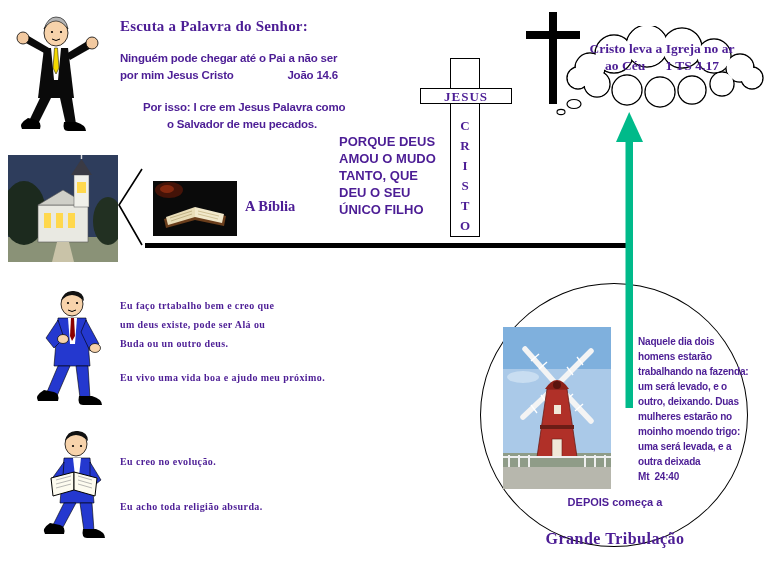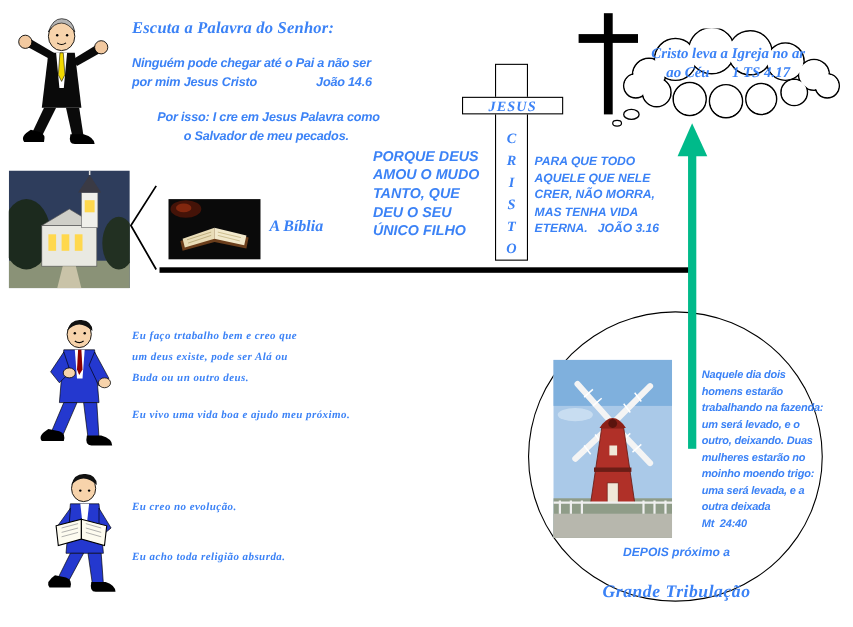--- a/index.html
+++ b/index.html
@@ -1,19 +1,19 @@
 <!DOCTYPE html>
 <html><head>
 <meta charset="utf-8">
 <style>
   * { margin:0; padding:0; box-sizing:border-box; }
   html,body { background:#fff; }
   .canvas {
     position:relative; width:775px; height:570px; background:#ffffff;
-    overflow:hidden; font-family:"Liberation Serif",serif; color:#3b82f6;font-style:italic;
+    overflow:hidden; font-family:"Liberation Serif",serif; color:#4c1d95;
   }
   .abs { position:absolute; }
   .pre { white-space:pre; }
   .serifb { font-family:"Liberation Serif",serif; font-weight:bold; }
   .sansb  { font-family:"Liberation Sans",sans-serif; font-weight:bold; }
 
   .title { font-size:15px; letter-spacing:.2px; }
   .hline { font-size:11.5px; letter-spacing:-.2px; line-height:17px; }
   .stmt  { font-size:10px; letter-spacing:.4px; line-height:19px; }
   .bible-label { font-size:14.5px; }
@@ -136,27 +136,20 @@
   </div>
   <div class="abs cross-letters">
     <div class="serifb cletter">C</div>
     <div class="serifb cletter">R</div>
     <div class="serifb cletter">I</div>
     <div class="serifb cletter">S</div>
     <div class="serifb cletter">T</div>
     <div class="serifb cletter">O</div>
   </div>
 
-  <div class="abs" style="left:486px; top:140px; width:118px;">
-    <div class="sansb vright pre">PARA QUE TODO</div>
-    <div class="sansb vright pre">AQUELE QUE NELE</div>
-    <div class="sansb vright pre">CRER, NÃO MORRA,</div>
-    <div class="sansb vright pre">MAS TENHA VIDA</div>
-    <div class="sansb vright pre">ETERNA.   JOÃO 3.16</div>
-  </div>
 
   <div class="abs blackcross-v"></div>
   <div class="abs blackcross-h"></div>
 
   <div class="abs" style="left:552px; top:26px; width:220px; height:95px; z-index:2;">
     <svg viewBox="0 0 220 95" width="220" height="95">
       <g fill="#fff" stroke="#000" stroke-width="1.4">
         <circle cx="38" cy="42" r="15"></circle>
           <circle cx="62" cy="28" r="19"></circle>
           <circle cx="95" cy="20" r="21"></circle>
@@ -304,17 +297,17 @@
     <div class="sansb cverse pre">um será levado, e o</div>
     <div class="sansb cverse pre">outro, deixando. Duas</div>
     <div class="sansb cverse pre">mulheres estarão no</div>
     <div class="sansb cverse pre">moinho moendo trigo:</div>
     <div class="sansb cverse pre">uma será levada, e a</div>
     <div class="sansb cverse pre">outra deixada</div>
     <div class="sansb cverse pre">Mt  24:40</div>
   </div>
 
   <div class="abs" style="left:490px; top:496px; width:250px; text-align:center; z-index:3;">
-    <div class="sansb depois pre">DEPOIS próximo a</div>
+    <div class="sansb depois pre">DEPOIS começa a</div>
     <div class="serifb grande pre">Grande Tribulação</div>
   </div>
 
 </div>
 
 </body></html>

